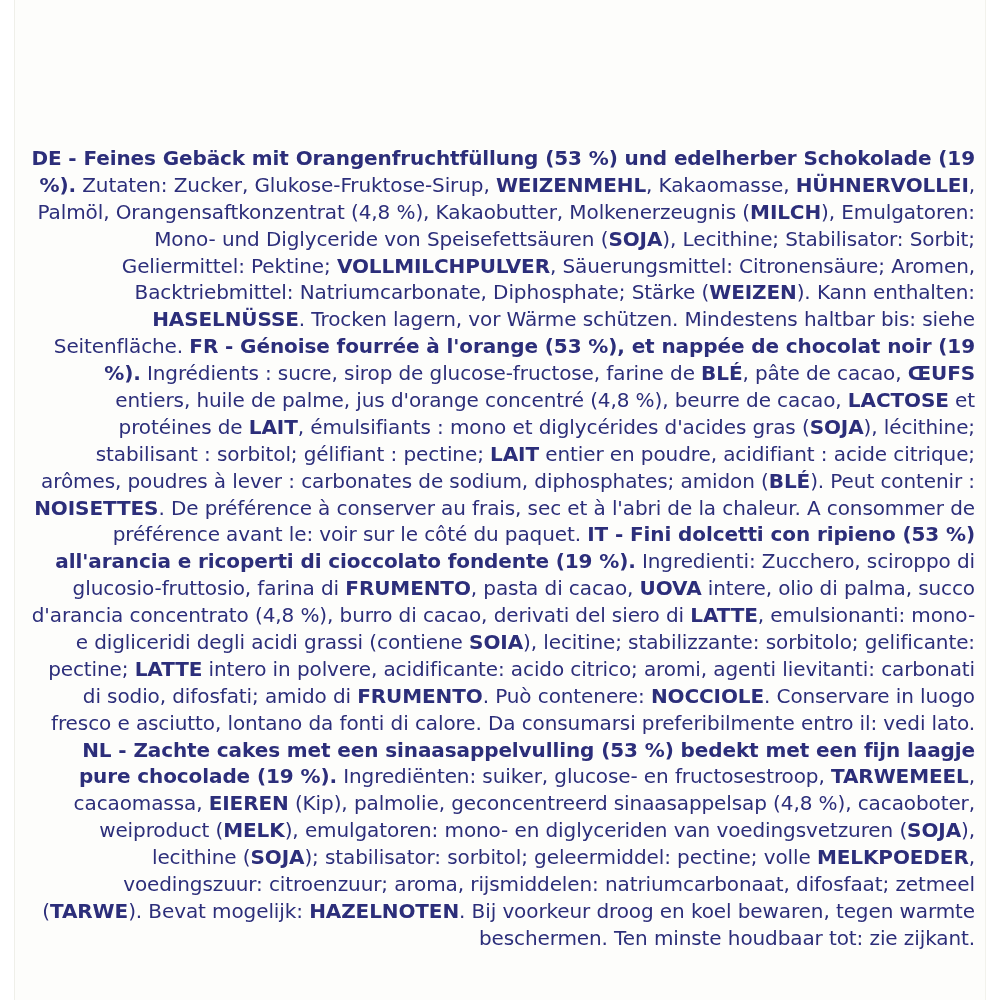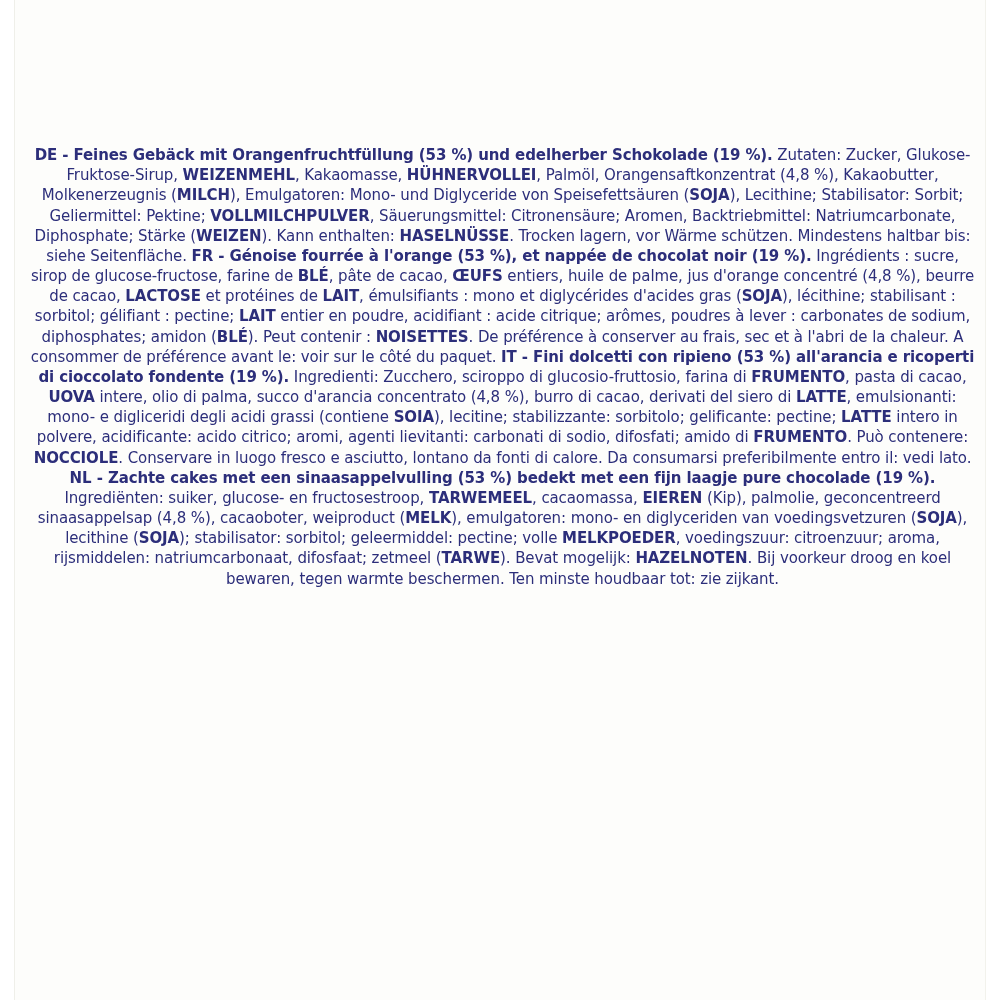--- a/index.html
+++ b/index.html
@@ -31,23 +31,23 @@
     border-left: 1px solid #efefe9;
     border-right: 1px solid #f2f2ec;
     box-sizing: border-box;
   }
   #text-block {
     position: absolute;
     left: 30px;
     top: 145px;
     width: 945px;
     color: #2c2e7a;
-    font-size: 15px;
+    font-size: 20px;
     line-height: 1.345;
-    text-align: center;
+    text-align: right;
     letter-spacing: -0.1px;
     font-family: "DejaVu Sans", sans-serif;
   }
   .b {
     font-weight: bold;
   }
 </style>
 </head>
 <body>
 

